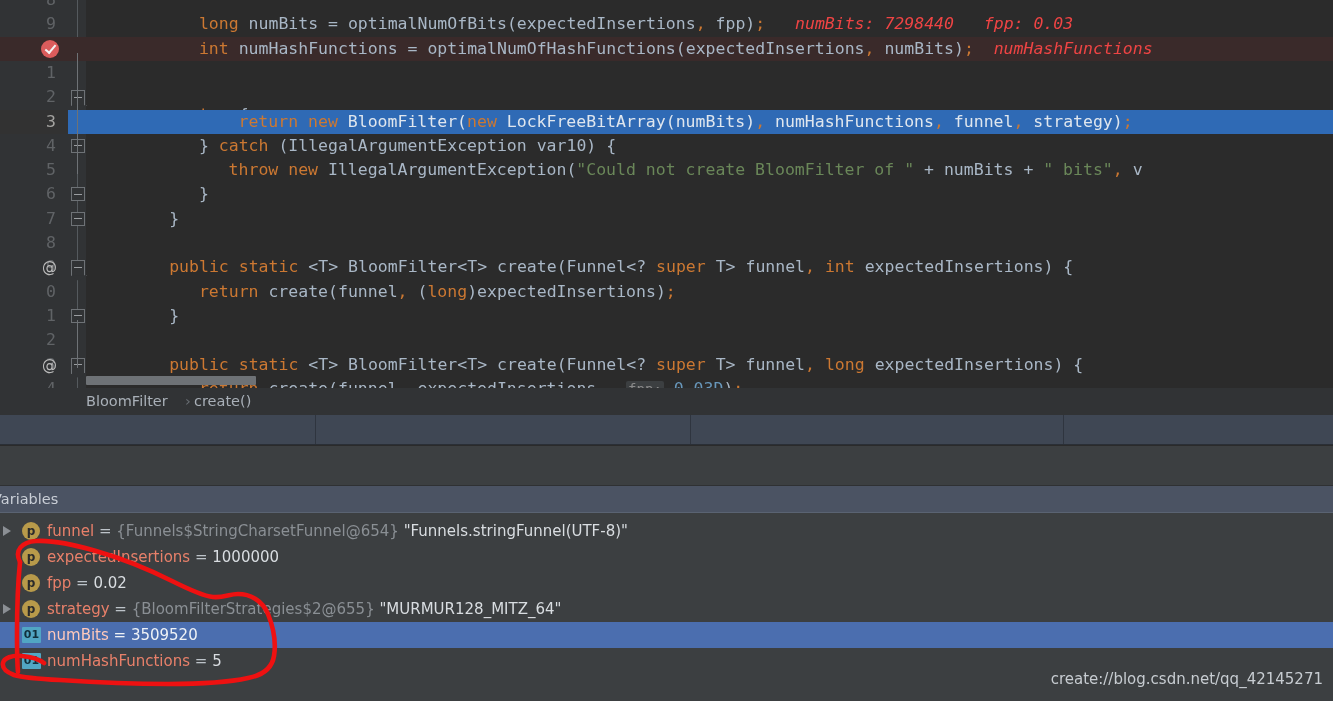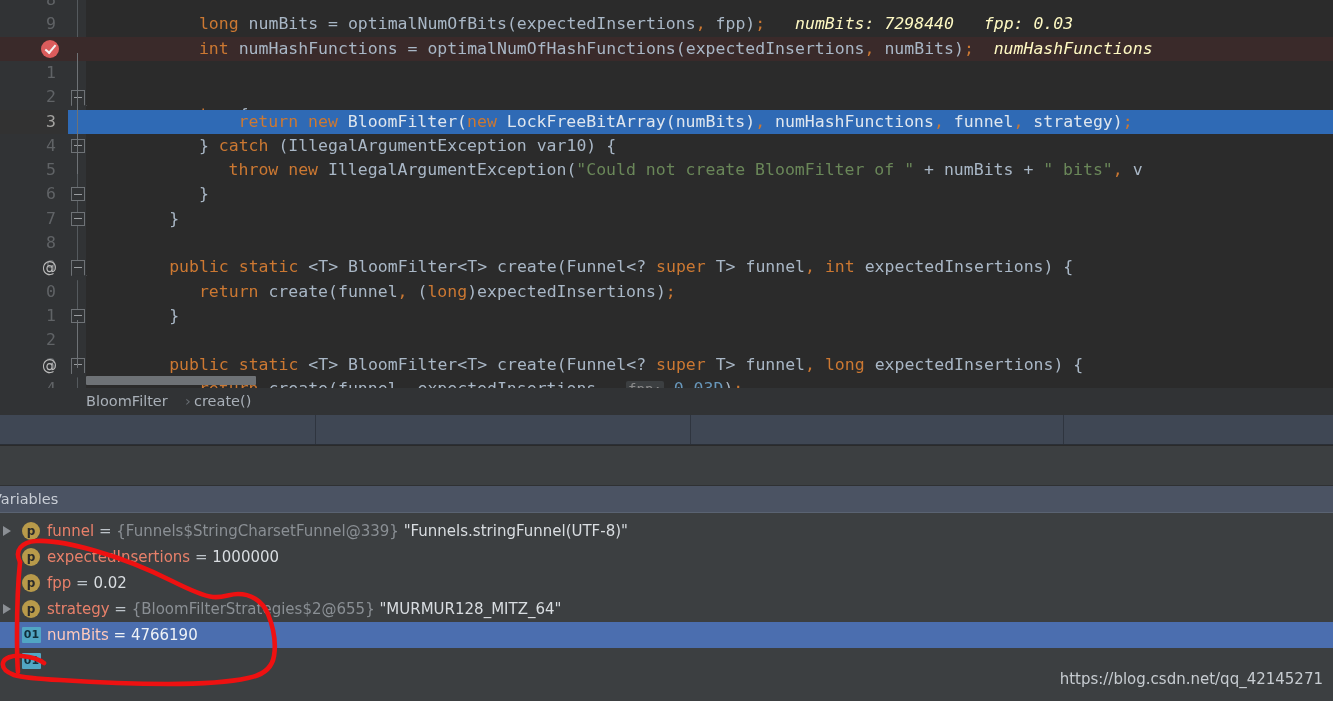--- a/index.html
+++ b/index.html
@@ -29,21 +29,21 @@
   .rowhl.caret{background:#323232;}
 
   
   .kw{color:#cc7832;}
   .str{color:#6a8759;}
   .num{color:#6897bb;}
   .ident{color:#a9b7c6;}
   .punct{color:#a9b7c6;}
   .semi{color:#cc7832;}
   .comma{color:#cc7832;}
-  .hint{color:#fef9c3;font-style:italic;}
+  .hint{color:#ef4444;font-style:italic;}
   .hintp{color:#8a8a8a;background:#3c3f41;font-style:normal;border-radius:2px;padding:0 2px;font-size:14px;}
   .cls{color:#a9b7c6;}
   .sel .ident,.sel .punct,.sel .cls{color:#dfe6ee;}
 
   
   .bp{position:absolute;left:41px;width:18px;height:18px;border-radius:50%;background:#db5c5c;}
   .bp::after{content:"";position:absolute;left:4px;top:5px;width:9px;height:4px;border-left:2.2px solid #f2f2f2;border-bottom:2.2px solid #f2f2f2;transform:rotate(-50deg);}
   .at{position:absolute;left:42px;color:#bbbbbb;font-size:15px;font-family:"DejaVu Sans",sans-serif;}
   .foldmark{position:absolute;left:71px;width:14px;height:14px;border:1px solid #6e7276;background:#313335;box-sizing:border-box;}
   .foldmark::after{content:"";position:absolute;left:2px;top:5.5px;width:8px;height:1px;background:#9a9da0;}
@@ -163,50 +163,51 @@
 
   <div class="varpanel">
     <div class="var-header">
       <span class="var-header-label">Variables</span>
     </div>
     <div class="var-header-line"></div>
     <div id="var-rows">
         <div class="varrow" style="top: 32px;">
           <span class="v-arrow"></span>
           <span class="v-badge-p">p</span>
-          <span class="v-name">funnel<span class="v-eq"> = </span><span class="v-ref">{Funnels$StringCharsetFunnel@339} </span><span class="v-val">"Funnels.stringFunnel(UTF-8)"</span></span>
+          <span class="v-name">funnel<span class="v-eq"> = </span><span class="v-ref">{Funnels$StringCharsetFunnel@654} </span><span class="v-val">"Funnels.stringFunnel(UTF-8)"</span></span>
         </div>
         <div class="varrow" style="top: 58px;">
           <span class="v-badge-p">p</span>
           <span class="v-name">expectedInsertions<span class="v-eq"> = </span><span class="v-val">1000000</span></span>
         </div>
         <div class="varrow" style="top: 84px;">
           <span class="v-badge-p">p</span>
           <span class="v-name">fpp<span class="v-eq"> = </span><span class="v-val">0.02</span></span>
         </div>
         <div class="varrow" style="top: 110px;">
           <span class="v-arrow"></span>
           <span class="v-badge-p">p</span>
           <span class="v-name">strategy<span class="v-eq"> = </span><span class="v-ref">{BloomFilterStrategies$2@655} </span><span class="v-val">"MURMUR128_MITZ_64"</span></span>
         </div>
         <div class="varrow selected" style="top: 136px;">
           <span class="v-badge-01">01</span>
-          <span class="v-name">numBits<span class="v-eq"> = </span><span class="v-val">4766190</span></span>
+          <span class="v-name">numBits<span class="v-eq"> = </span><span class="v-val">3509520</span></span>
         </div>
         <div class="varrow" style="top: 162px;">
           <span class="v-badge-01">01</span>
+          <span class="v-name">numHashFunctions<span class="v-eq"> = </span><span class="v-val">5</span></span>
         </div>
       </div>
   </div>
 
   <svg class="annot" viewBox="0 0 400 215" width="400" height="215">
     <path d="M 20 76 C 14 64, 22 56, 36 55 C 52 54, 72 58, 96 65
              C 124 73, 150 84, 172 95 C 190 104, 203 110, 213 111
              C 224 112, 229 108, 238 108 C 250 108, 262 114, 268 128
              C 274 143, 276 158, 274 170 C 272 182, 264 189, 248 192
              C 230 196, 200 198, 168 198 C 130 198, 90 196, 60 194
              C 40 193, 24 192, 14 189 C 6 186, 2 182, 3 177
              C 4 172, 12 169, 22 170 C 32 171, 40 174, 44 177" fill="none" stroke="#ee1111" stroke-width="4.6" stroke-linecap="round" stroke-linejoin="round"></path>
     <path d="M 20 76 C 18 96, 17 124, 17 148 C 17 164, 17 176, 18 186" fill="none" stroke="#ee1111" stroke-width="4.6" stroke-linecap="round"></path>
   </svg>
 
-  <div class="watermark">https://blog.csdn.net/qq_42145271</div>
+  <div class="watermark">create://blog.csdn.net/qq_42145271</div>
 </div>
 
 </body></html>

